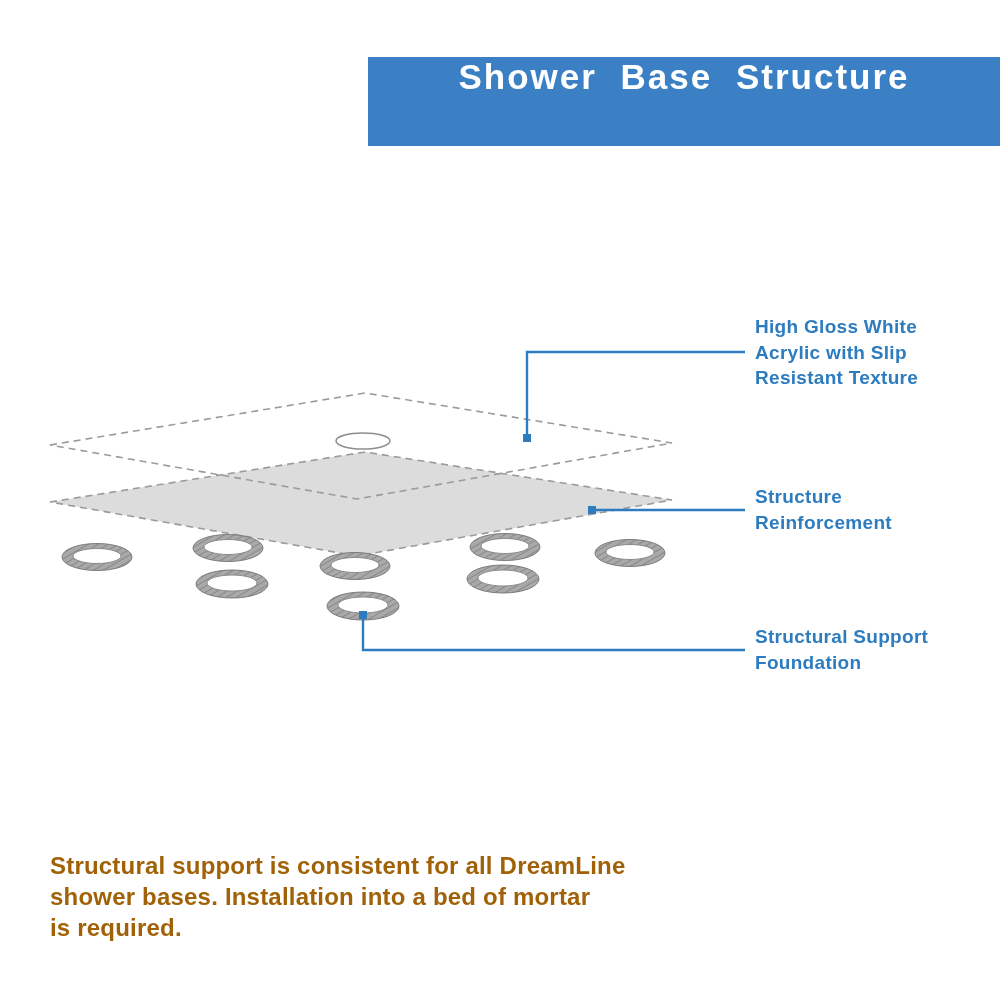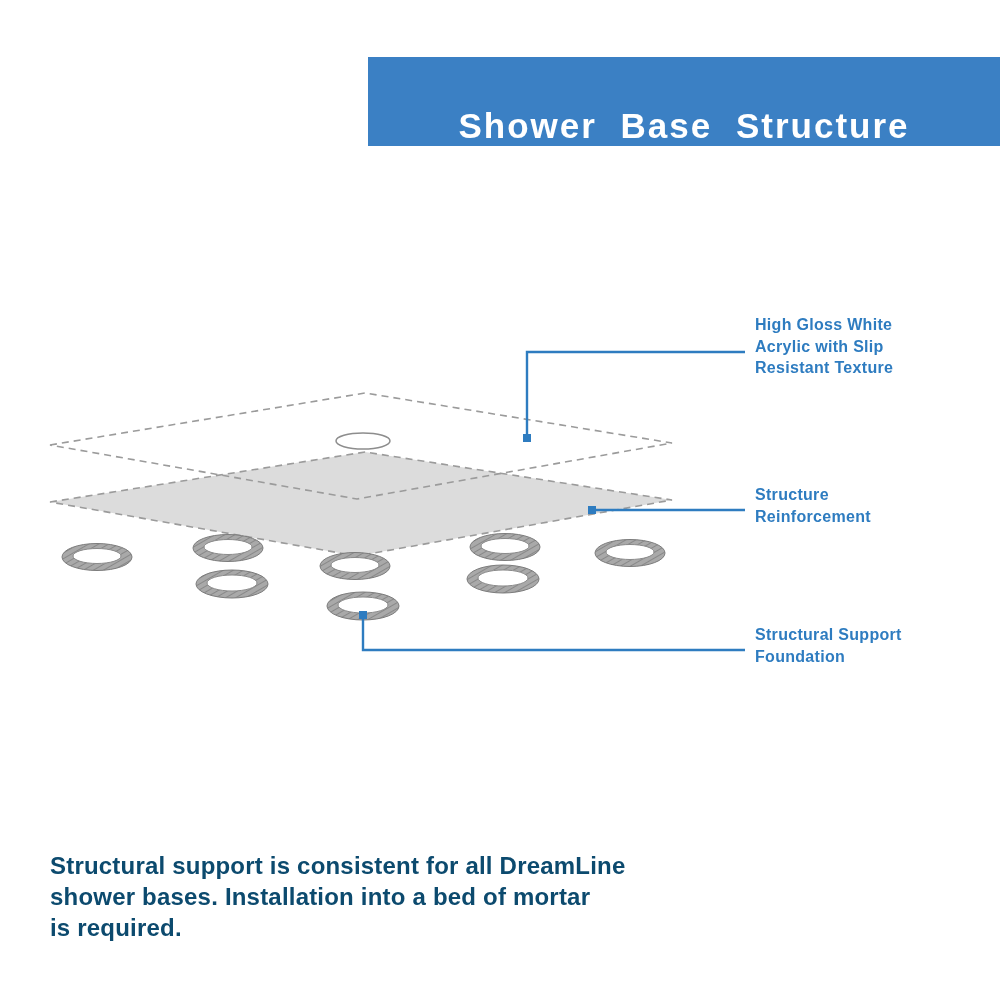--- a/index.html
+++ b/index.html
@@ -2,36 +2,36 @@
 <html><head>
 <meta charset="utf-8">
 <style>
   html,body{margin:0;padding:0}
   body{
     width:1000px;height:1000px;background:#ffffff;position:relative;
     font-family:"Liberation Sans",sans-serif;overflow:hidden;
   }
   .banner{
     position:absolute;left:368px;top:57px;width:632px;height:89px;
-    background:#3b80c4;display:flex;align-items:flex-end;justify-content:center;
+    background:#3b80c4;display:flex;align-items:flex-start;justify-content:center;
   }
   .banner h1{
     margin:0;color:#ffffff;font-size:35px;font-weight:bold;
     letter-spacing:2px;word-spacing:12px;
   }
   .diagram-svg{position:absolute;left:0;top:0}
   .callout{
-    position:absolute;color:#2e7cc0;font-weight:bold;font-size:16px;
+    position:absolute;color:#2e7cc0;font-weight:bold;font-size:19px;
     line-height:1.35;white-space:pre-line;letter-spacing:.3px;
   }
   #callout-acrylic{left:755px;top:314px;width:230px}
   #callout-fiberglass{left:755px;top:484px;width:230px}
   #callout-foundation{left:755px;top:624px;width:230px}
   .footer-note{
-    position:absolute;left:50px;top:850px;width:700px;color:#0c4a6e;
+    position:absolute;left:50px;top:850px;width:700px;color:#a16207;
     font-weight:bold;font-size:24px;line-height:1.3;white-space:pre-line;
     letter-spacing:.2px;
   }
 </style>
 </head>
 <body>
 
 <div class="banner">
   <h1>Shower Base Structure</h1>
 </div>

